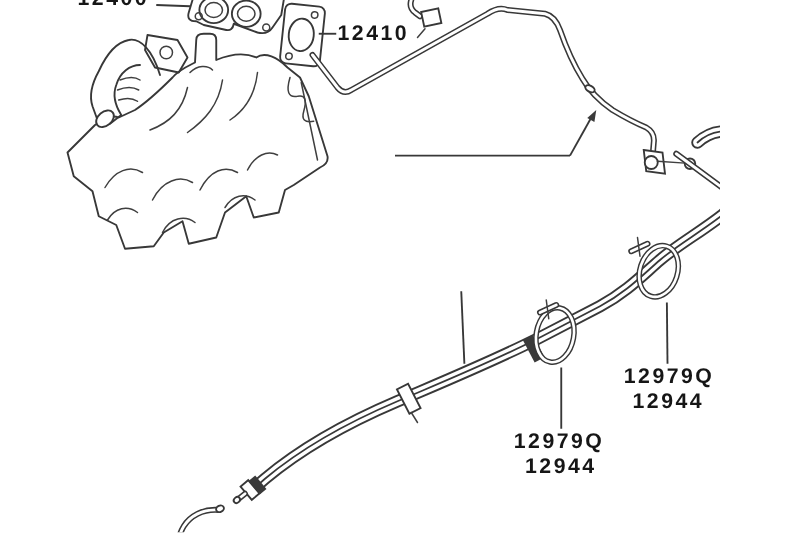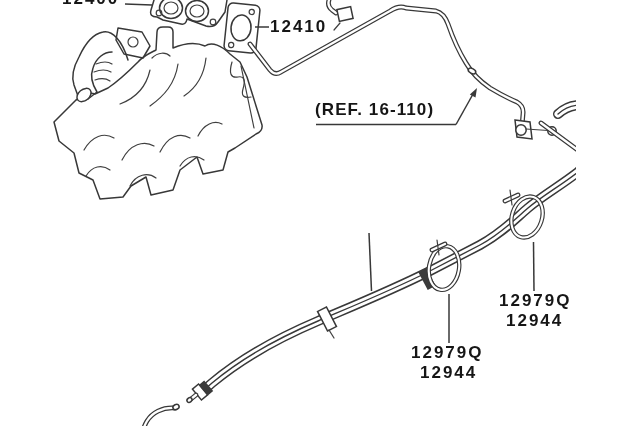--- a/index.html
+++ b/index.html
@@ -162,19 +162,18 @@
     <path class="ldr" d="M 456,124.5 L 472.5,95"></path>
     <polygon class="dfill" points="477,88 475.5,97.5 469.8,94.4"></polygon>
     <path class="ldr" d="M 369,233 L 371.5,291"></path>
     <path class="ldr" d="M 449,294 L 449,343"></path>
     <path class="ldr" d="M 533.5,242 L 534,291"></path>
   </g>
 </svg>
 
 <div class="plabel" style="left:62px;top:-10px;">12400</div>
 <div class="plabel" style="left:270px;top:18px;">12410</div>
-<div class="plabel plabel-ref" style="left:315px;top:101px;">(REF. 16-110)</div>
 <div class="plabel" style="left:411px;top:344px;">12979Q</div>
 <div class="plabel" style="left:420px;top:364px;">12944</div>
 <div class="plabel" style="left:499px;top:292px;">12979Q</div>
 <div class="plabel" style="left:506px;top:312px;">12944</div>
 
 </div>
 
 </body></html>

